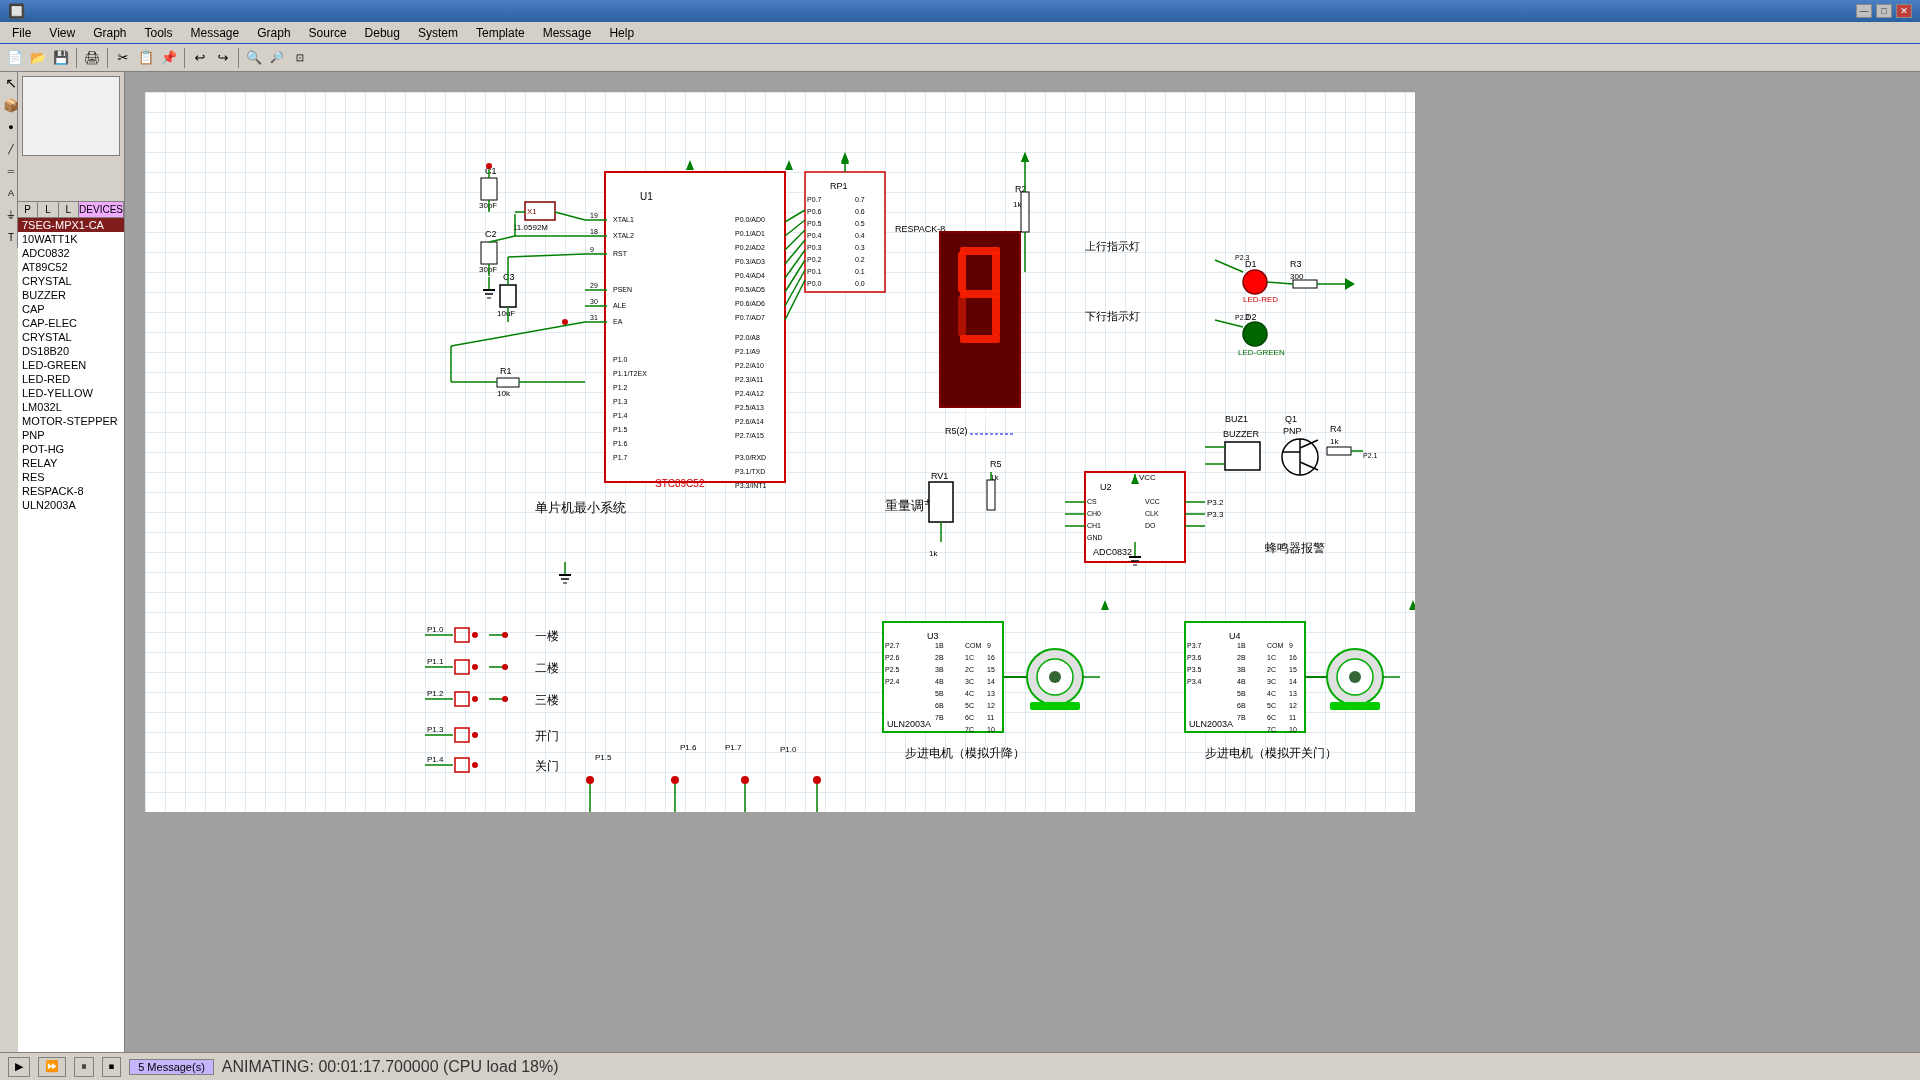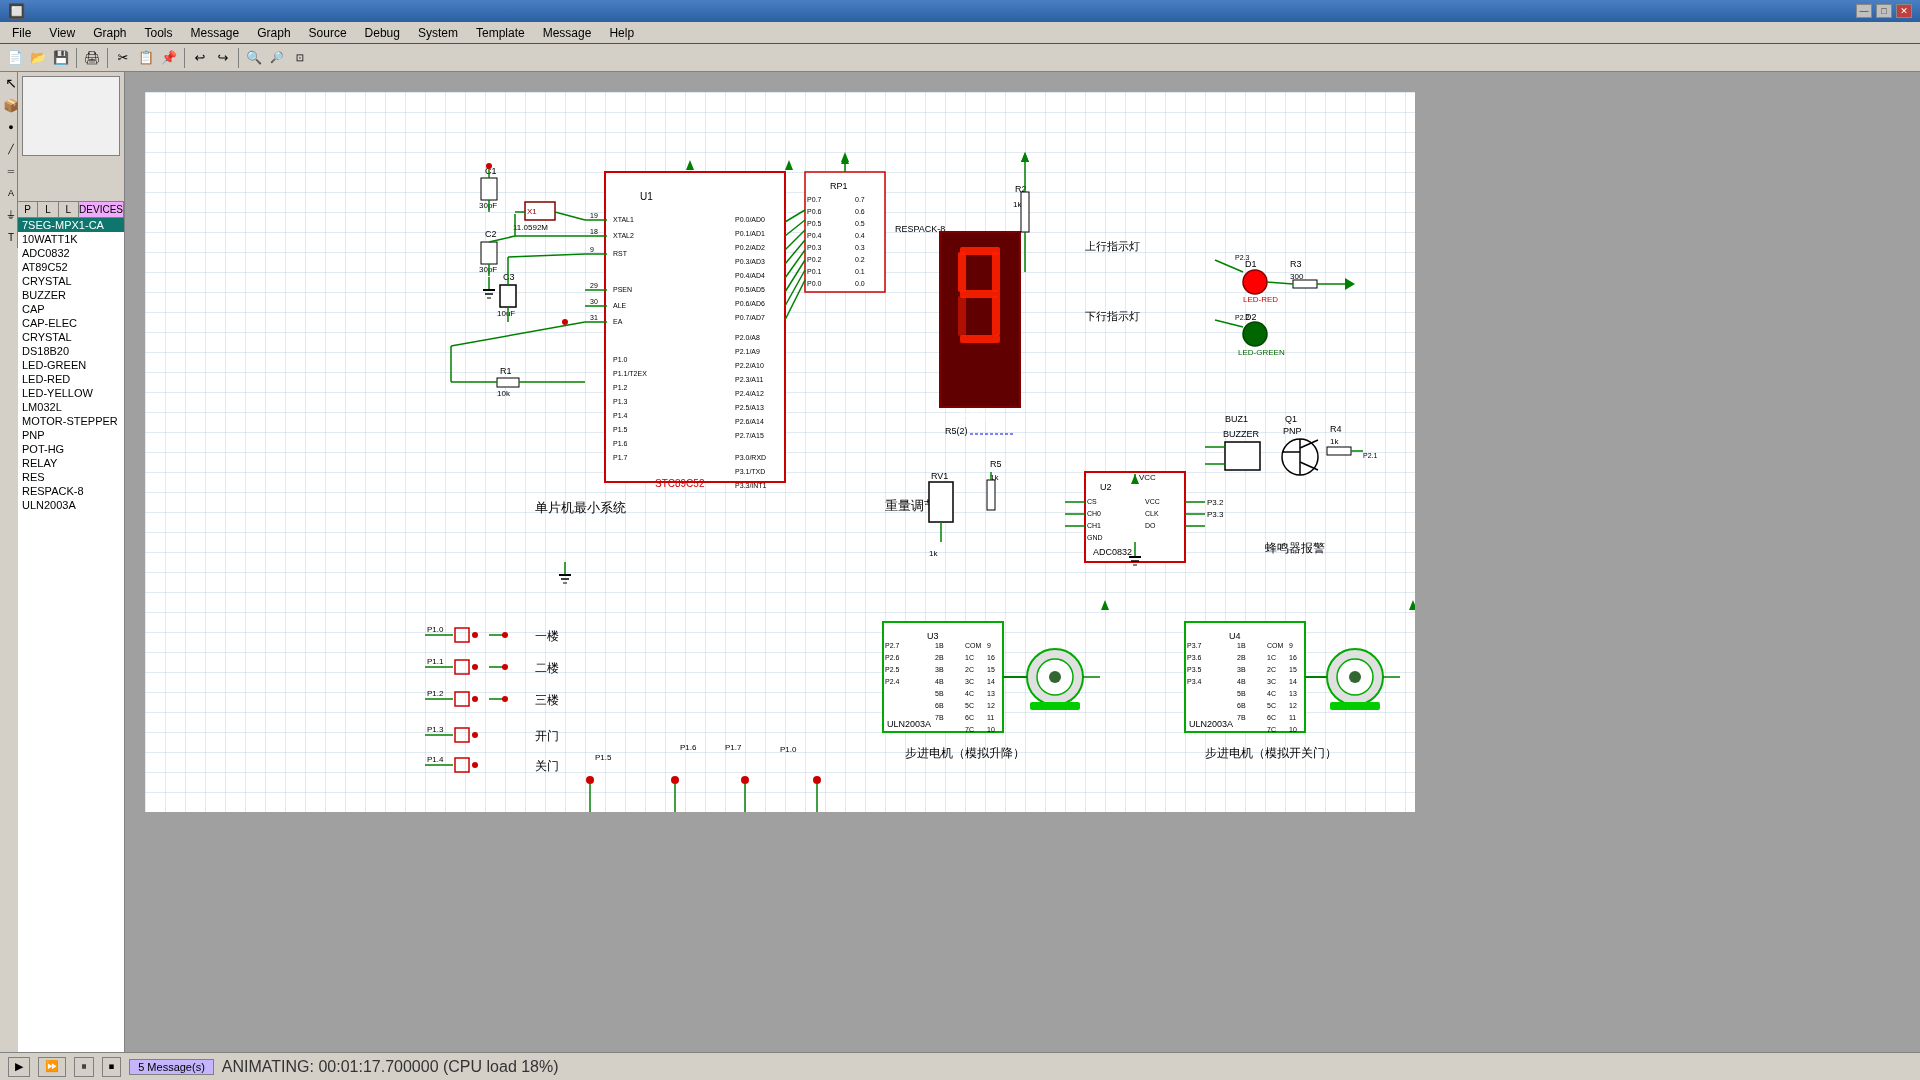--- a/index.html
+++ b/index.html
@@ -44,21 +44,21 @@
       display: flex; flex-direction: column; gap: 2px;
     }
     .mini-preview { width: 100%; height: 80px; background: white; border: 1px solid #808080; position: relative; overflow: hidden; }
     .mini-preview-inner { width: 100%; height: 100%; background: #f0f0f0; }
     .side-icon { width: 22px; height: 22px; display: flex; align-items: center; justify-content: center; font-size: 13px; cursor: pointer; padding: 2px; }
     #sidebar-tabs { display: flex; border-bottom: 1px solid #808080; }
     .stab { flex: 1; text-align: center; padding: 2px 0; font-size: 10px; cursor: pointer; border-right: 1px solid #808080; background: #d4d0c8; }
     .stab.active { background: #f0abfc; }
     #device-list { flex: 1; overflow-y: auto; background: white; }
     .dev-item { padding: 1px 4px; font-size: 11px; cursor: pointer; }
-    .dev-item.selected { background: #0f766e; color: white; }
+    .dev-item.selected { background: #7f1d1d; color: white; }
 
     
     #canvas-area {
       flex: 1; background: #a0a0a0; position: relative; overflow: hidden;
     }
     #schematic {
       position: absolute; top: 20px; left: 20px;
       width: 1270px; height: 720px;
       background: white;
       background-image: 

